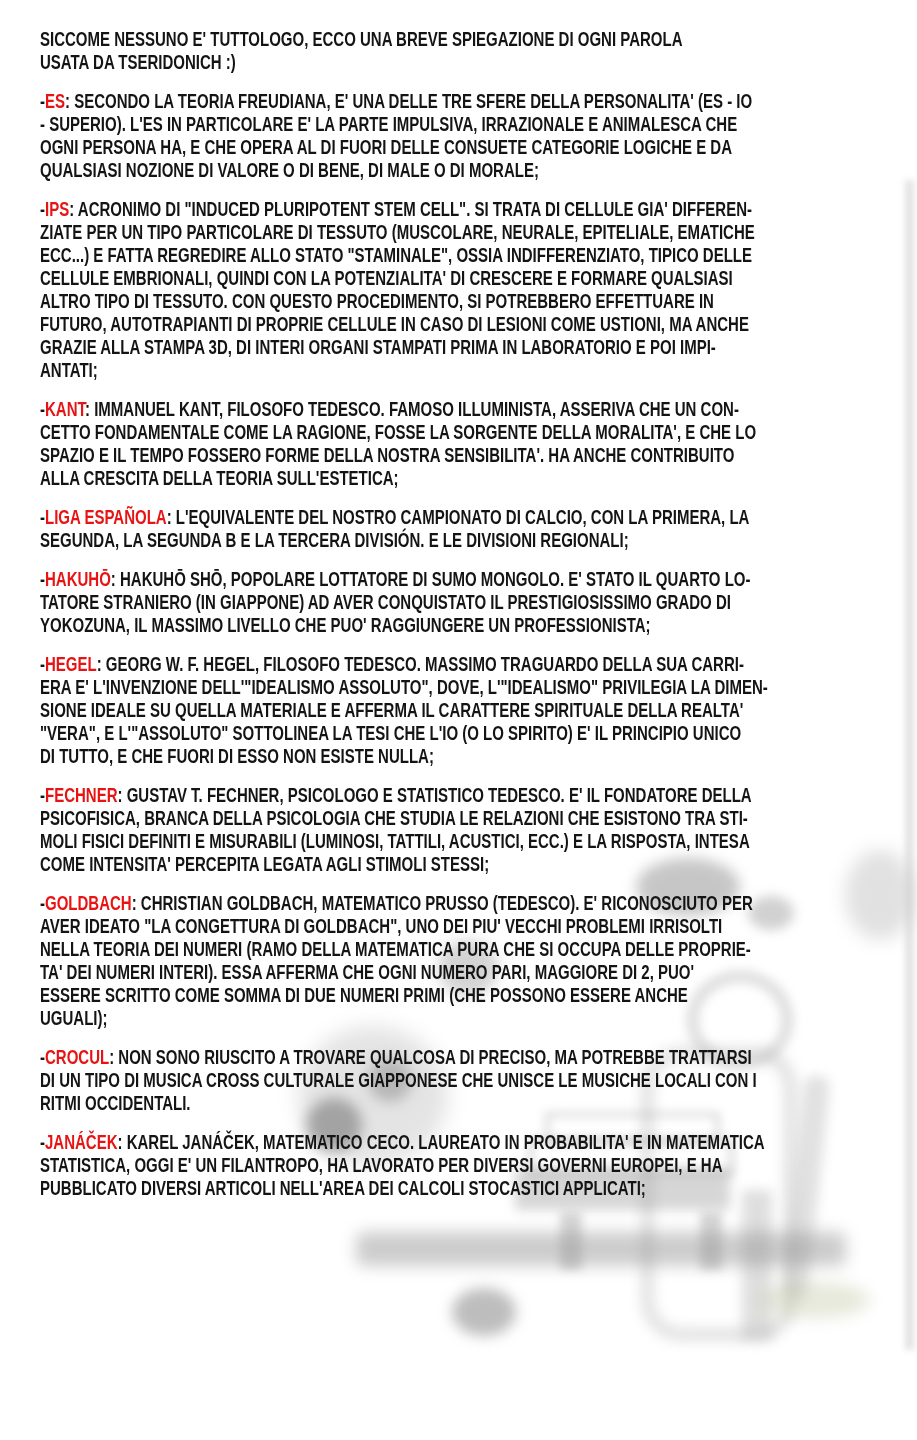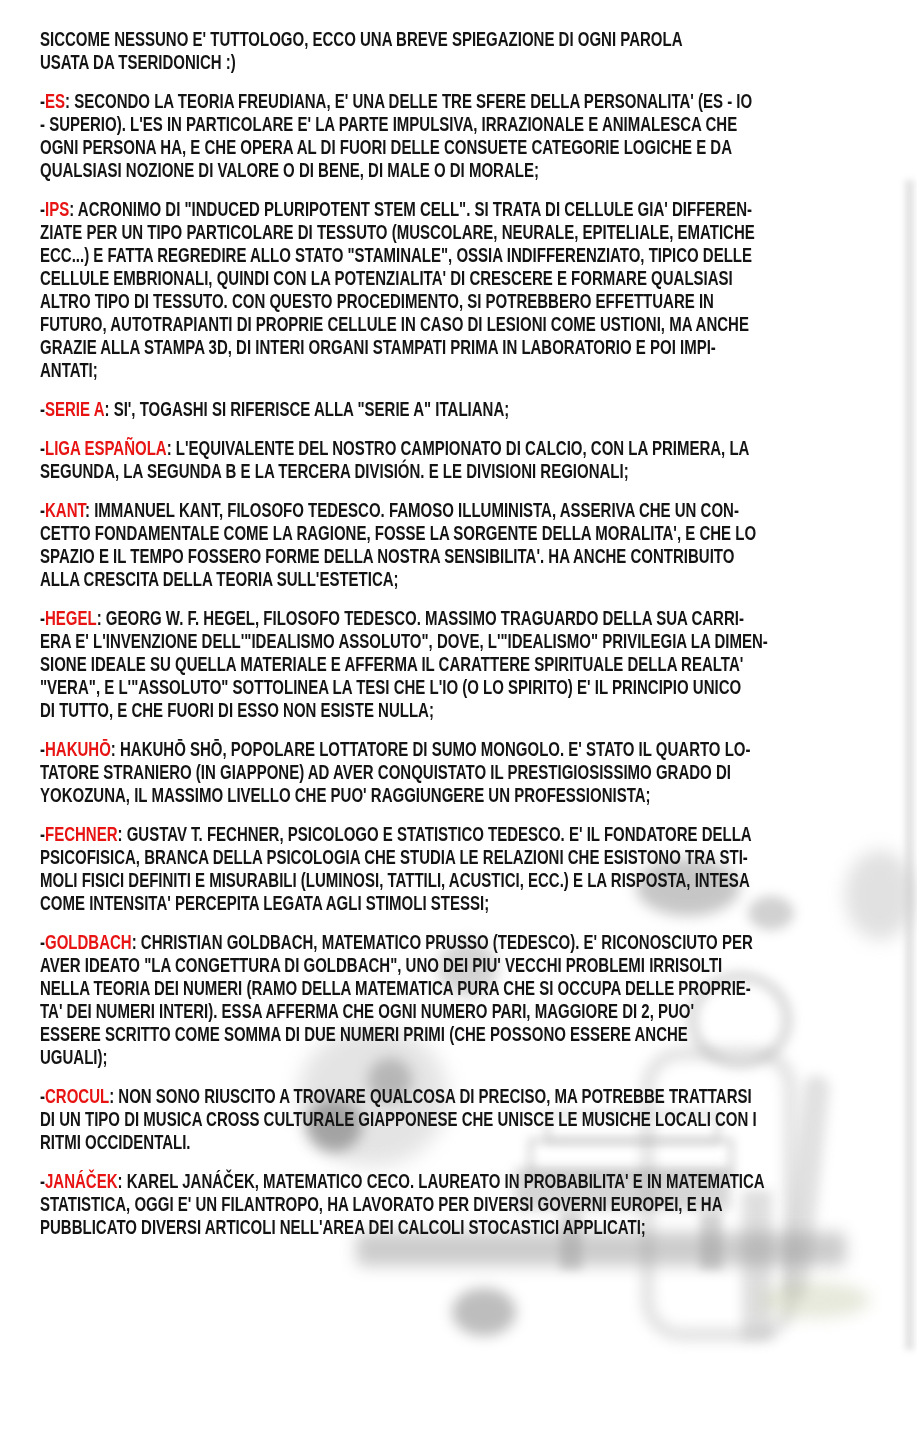--- a/index.html
+++ b/index.html
@@ -92,43 +92,40 @@
         <div class="line"><span>-</span><span style="color: rgb(232, 19, 19);">IPS</span><span>: ACRONIMO DI "INDUCED PLURIPOTENT STEM CELL". SI TRATA DI CELLULE GIA' DIFFEREN-</span></div>
         <div class="line">ZIATE PER UN TIPO PARTICOLARE DI TESSUTO (MUSCOLARE, NEURALE, EPITELIALE, EMATICHE</div>
         <div class="line">ECC...) E FATTA REGREDIRE ALLO STATO "STAMINALE", OSSIA INDIFFERENZIATO, TIPICO DELLE</div>
         <div class="line">CELLULE EMBRIONALI, QUINDI CON LA POTENZIALITA' DI CRESCERE E FORMARE QUALSIASI</div>
         <div class="line">ALTRO TIPO DI TESSUTO. CON QUESTO PROCEDIMENTO, SI POTREBBERO EFFETTUARE IN</div>
         <div class="line">FUTURO, AUTOTRAPIANTI DI PROPRIE CELLULE IN CASO DI LESIONI COME USTIONI, MA ANCHE</div>
         <div class="line">GRAZIE ALLA STAMPA 3D, DI INTERI ORGANI STAMPATI PRIMA IN LABORATORIO E POI IMPI-</div>
         <div class="line">ANTATI;</div>
       </div>
       <div class="para">
-        <div class="line"><span>-</span><span style="color: rgb(232, 19, 19);">SERIE A</span><span>: SI', TOGASHI SI RIFERISCE ALLA "SERIE A" ITALIANA;</span></div>
+        <div class="line"><span>-</span><span style="color: rgb(232, 19, 19);">KANT</span><span>: IMMANUEL KANT, FILOSOFO TEDESCO. FAMOSO ILLUMINISTA, ASSERIVA CHE UN CON-</span></div>
+        <div class="line">CETTO FONDAMENTALE COME LA RAGIONE, FOSSE LA SORGENTE DELLA MORALITA', E CHE LO</div>
+        <div class="line">SPAZIO E IL TEMPO FOSSERO FORME DELLA NOSTRA SENSIBILITA'. HA ANCHE CONTRIBUITO</div>
+        <div class="line">ALLA CRESCITA DELLA TEORIA SULL'ESTETICA;</div>
       </div>
       <div class="para">
         <div class="line"><span>-</span><span style="color: rgb(232, 19, 19);">LIGA ESPAÑOLA</span><span>: L'EQUIVALENTE DEL NOSTRO CAMPIONATO DI CALCIO, CON LA PRIMERA, LA</span></div>
         <div class="line">SEGUNDA, LA SEGUNDA B E LA TERCERA DIVISIÓN. E LE DIVISIONI REGIONALI;</div>
       </div>
       <div class="para">
-        <div class="line"><span>-</span><span style="color: rgb(232, 19, 19);">KANT</span><span>: IMMANUEL KANT, FILOSOFO TEDESCO. FAMOSO ILLUMINISTA, ASSERIVA CHE UN CON-</span></div>
-        <div class="line">CETTO FONDAMENTALE COME LA RAGIONE, FOSSE LA SORGENTE DELLA MORALITA', E CHE LO</div>
-        <div class="line">SPAZIO E IL TEMPO FOSSERO FORME DELLA NOSTRA SENSIBILITA'. HA ANCHE CONTRIBUITO</div>
-        <div class="line">ALLA CRESCITA DELLA TEORIA SULL'ESTETICA;</div>
+        <div class="line"><span>-</span><span style="color: rgb(232, 19, 19);">HAKUHŌ</span><span>: HAKUHŌ SHŌ, POPOLARE LOTTATORE DI SUMO MONGOLO. E' STATO IL QUARTO LO-</span></div>
+        <div class="line">TATORE STRANIERO (IN GIAPPONE) AD AVER CONQUISTATO IL PRESTIGIOSISSIMO GRADO DI</div>
+        <div class="line">YOKOZUNA, IL MASSIMO LIVELLO CHE PUO' RAGGIUNGERE UN PROFESSIONISTA;</div>
       </div>
       <div class="para">
         <div class="line"><span>-</span><span style="color: rgb(232, 19, 19);">HEGEL</span><span>: GEORG W. F. HEGEL, FILOSOFO TEDESCO. MASSIMO TRAGUARDO DELLA SUA CARRI-</span></div>
         <div class="line">ERA E' L'INVENZIONE DELL'"IDEALISMO ASSOLUTO", DOVE, L'"IDEALISMO" PRIVILEGIA LA DIMEN-</div>
         <div class="line">SIONE IDEALE SU QUELLA MATERIALE E AFFERMA IL CARATTERE SPIRITUALE DELLA REALTA'</div>
         <div class="line">"VERA", E L'"ASSOLUTO" SOTTOLINEA LA TESI CHE L'IO (O LO SPIRITO) E' IL PRINCIPIO UNICO</div>
         <div class="line">DI TUTTO, E CHE FUORI DI ESSO NON ESISTE NULLA;</div>
-      </div>
-      <div class="para">
-        <div class="line"><span>-</span><span style="color: rgb(232, 19, 19);">HAKUHŌ</span><span>: HAKUHŌ SHŌ, POPOLARE LOTTATORE DI SUMO MONGOLO. E' STATO IL QUARTO LO-</span></div>
-        <div class="line">TATORE STRANIERO (IN GIAPPONE) AD AVER CONQUISTATO IL PRESTIGIOSISSIMO GRADO DI</div>
-        <div class="line">YOKOZUNA, IL MASSIMO LIVELLO CHE PUO' RAGGIUNGERE UN PROFESSIONISTA;</div>
       </div>
       <div class="para">
         <div class="line"><span>-</span><span style="color: rgb(232, 19, 19);">FECHNER</span><span>: GUSTAV T. FECHNER, PSICOLOGO E STATISTICO TEDESCO. E' IL FONDATORE DELLA</span></div>
         <div class="line">PSICOFISICA, BRANCA DELLA PSICOLOGIA CHE STUDIA LE RELAZIONI CHE ESISTONO TRA STI-</div>
         <div class="line">MOLI FISICI DEFINITI E MISURABILI (LUMINOSI, TATTILI, ACUSTICI, ECC.) E LA RISPOSTA, INTESA</div>
         <div class="line">COME INTENSITA' PERCEPITA LEGATA AGLI STIMOLI STESSI;</div>
       </div>
       <div class="para">
         <div class="line"><span>-</span><span style="color: rgb(232, 19, 19);">GOLDBACH</span><span>: CHRISTIAN GOLDBACH, MATEMATICO PRUSSO (TEDESCO). E' RICONOSCIUTO PER</span></div>
         <div class="line">AVER IDEATO "LA CONGETTURA DI GOLDBACH", UNO DEI PIU' VECCHI PROBLEMI IRRISOLTI</div>

